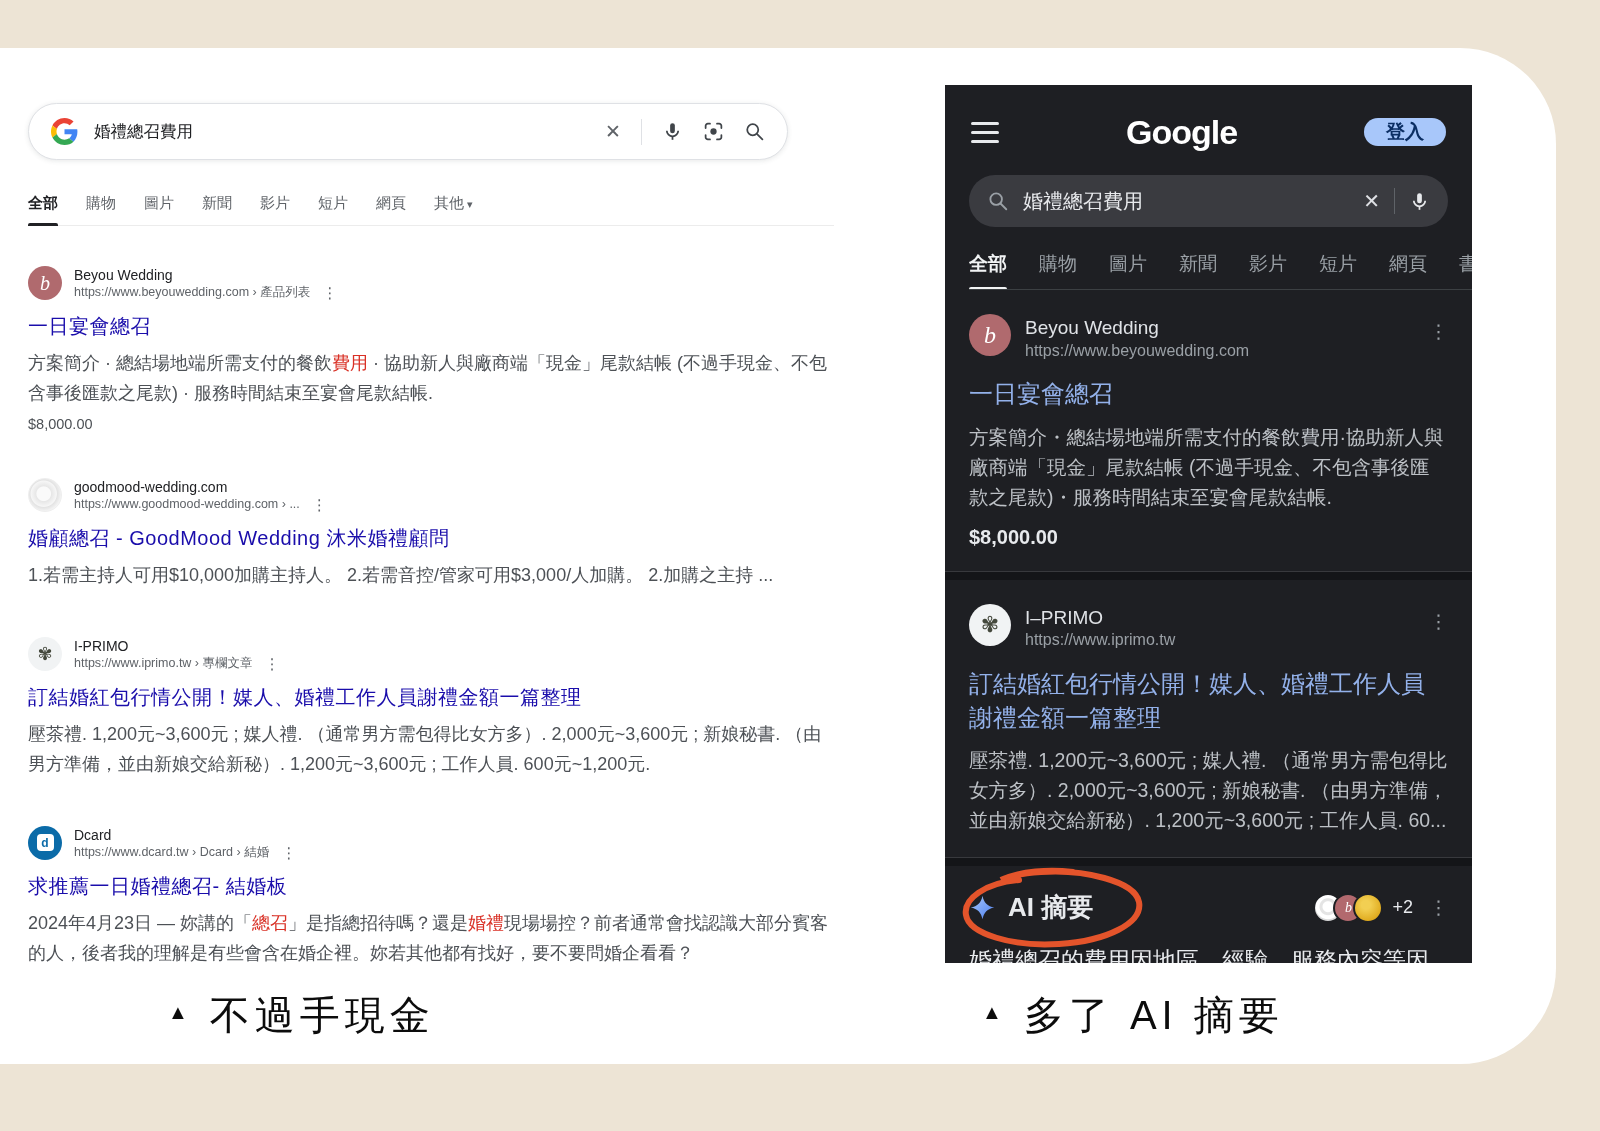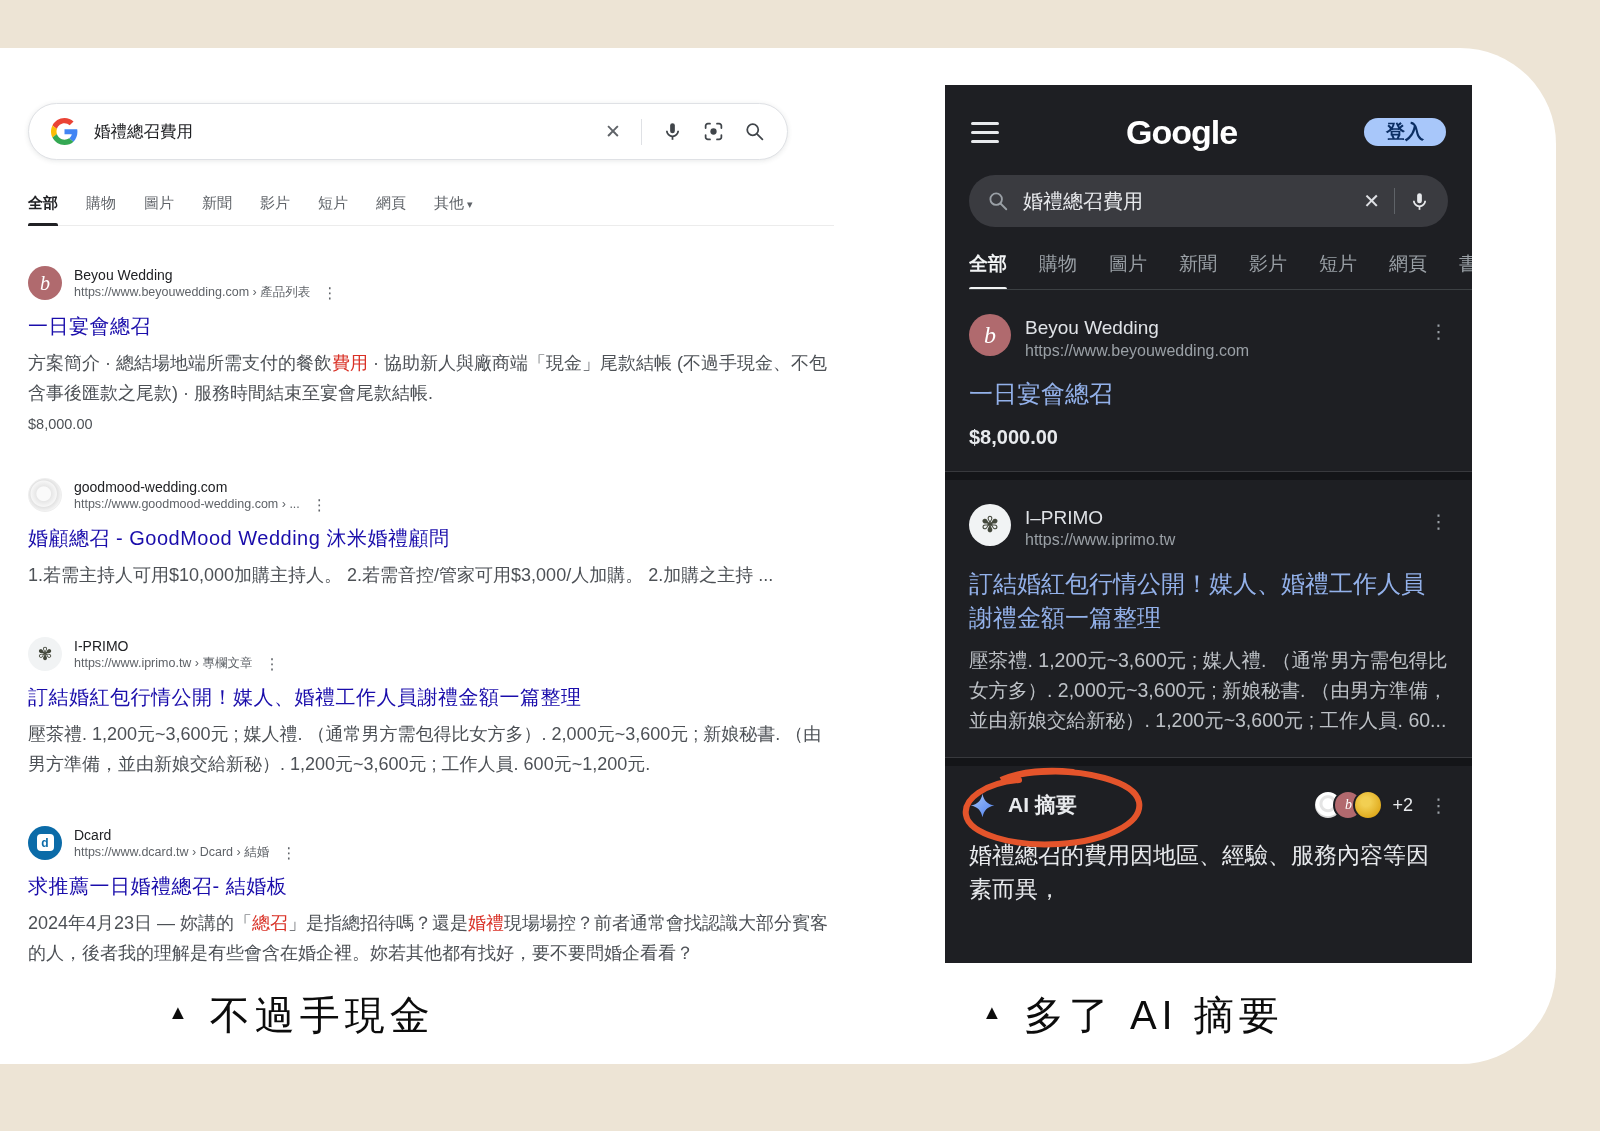--- a/index.html
+++ b/index.html
@@ -83,21 +83,21 @@
   .m-src-lines{line-height:1.3;padding-top:2px;}
   .m-src-name{font-size:19px;color:#e0e3e7;}
   .m-src-url{font-size:16px;color:#9aa0a6;}
   .m-dots{margin-left:auto;font-size:19px;color:#9aa0a6;cursor:pointer;padding-top:6px;}
   .m-title{margin-top:16px;font-size:24px;line-height:1.42;color:#93b1ea;cursor:pointer;}
   .m-snippet{margin-top:10px;font-size:19.5px;line-height:1.54;color:#bdc1c6;}
   .m-price{margin-top:14px;font-size:20px;font-weight:bold;color:#e8eaed;}
   .m-divider{margin-top:22px;height:8px;background:#141518;border-top:1px solid #38393d;}
   .ai-head{position:relative;display:flex;align-items:center;}
   .sparkle{width:27px;height:27px;flex:0 0 auto;}
-  .ai-label{margin-left:12px;font-size:21px;font-weight:bold;color:#e8eaed;}
+  .ai-label{margin-left:12px;font-size:26px;font-weight:bold;color:#e8eaed;}
   .ai-srcs{margin-left:auto;display:flex;align-items:center;}
   .chip{width:30px;height:30px;border-radius:50%;border:2px solid #1e1f23;box-sizing:border-box;}
   .chip+.chip{margin-left:-10px;}
   .chip-white{background:radial-gradient(circle at 50% 45%, #ffffff 0 5px, #e4e4e4 6px 8px, #ffffff 9px 12px, #d9d9d9 13px);}
   .chip-rose{background:#b2696e;display:flex;align-items:center;justify-content:center;
     color:#fff;font-family:"Liberation Serif",serif;font-style:italic;font-size:14px;}
   .chip-gold{background:radial-gradient(circle at 42% 38%, #f2cf52 20%, #dfa91c 75%);
     display:flex;align-items:center;justify-content:center;color:#fff;font-size:13px;}
   .ai-more{margin-left:9px;font-size:18px;color:#e8eaed;}
   .ai-dots{margin-left:16px;font-size:19px;color:#9aa0a6;cursor:pointer;}
@@ -266,20 +266,21 @@
     <div class="m-section">
       <div class="m-src">
         <div class="m-fav m-fav-beyou">b</div>
         <div class="m-src-lines">
           <div class="m-src-name">Beyou Wedding</div>
           <div class="m-src-url">https://www.beyouwedding.com</div>
         </div>
         <span class="m-dots">⋮</span>
       </div>
       <div class="m-title">一日宴會總召</div>
+      <div class="m-snippet">方案簡介・總結場地端所需支付的餐飲費用·協助新人與廠商端「現金」尾款結帳 (不過手現金、不包含事後匯款之尾款)・服務時間結束至宴會尾款結帳.</div>
       <div class="m-price">$8,000.00</div>
     </div>
     <div class="m-divider"></div>
 
     <div class="m-section">
       <div class="m-src">
         <div class="m-fav m-fav-iprimo">✾</div>
         <div class="m-src-lines">
           <div class="m-src-name">I–PRIMO</div>
           <div class="m-src-url">https://www.iprimo.tw</div>

